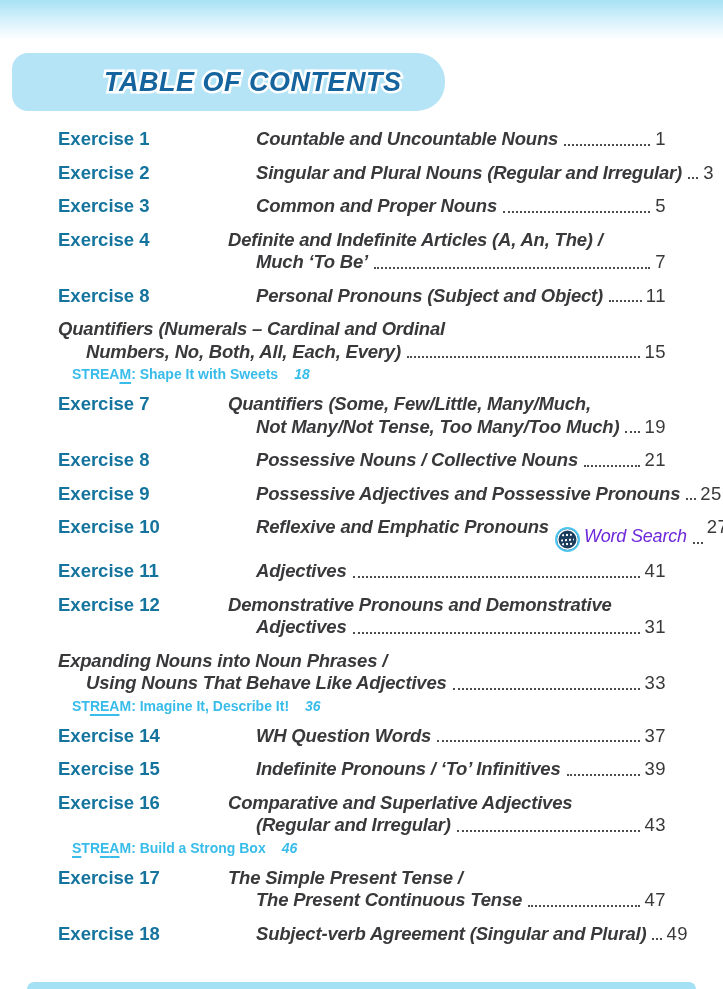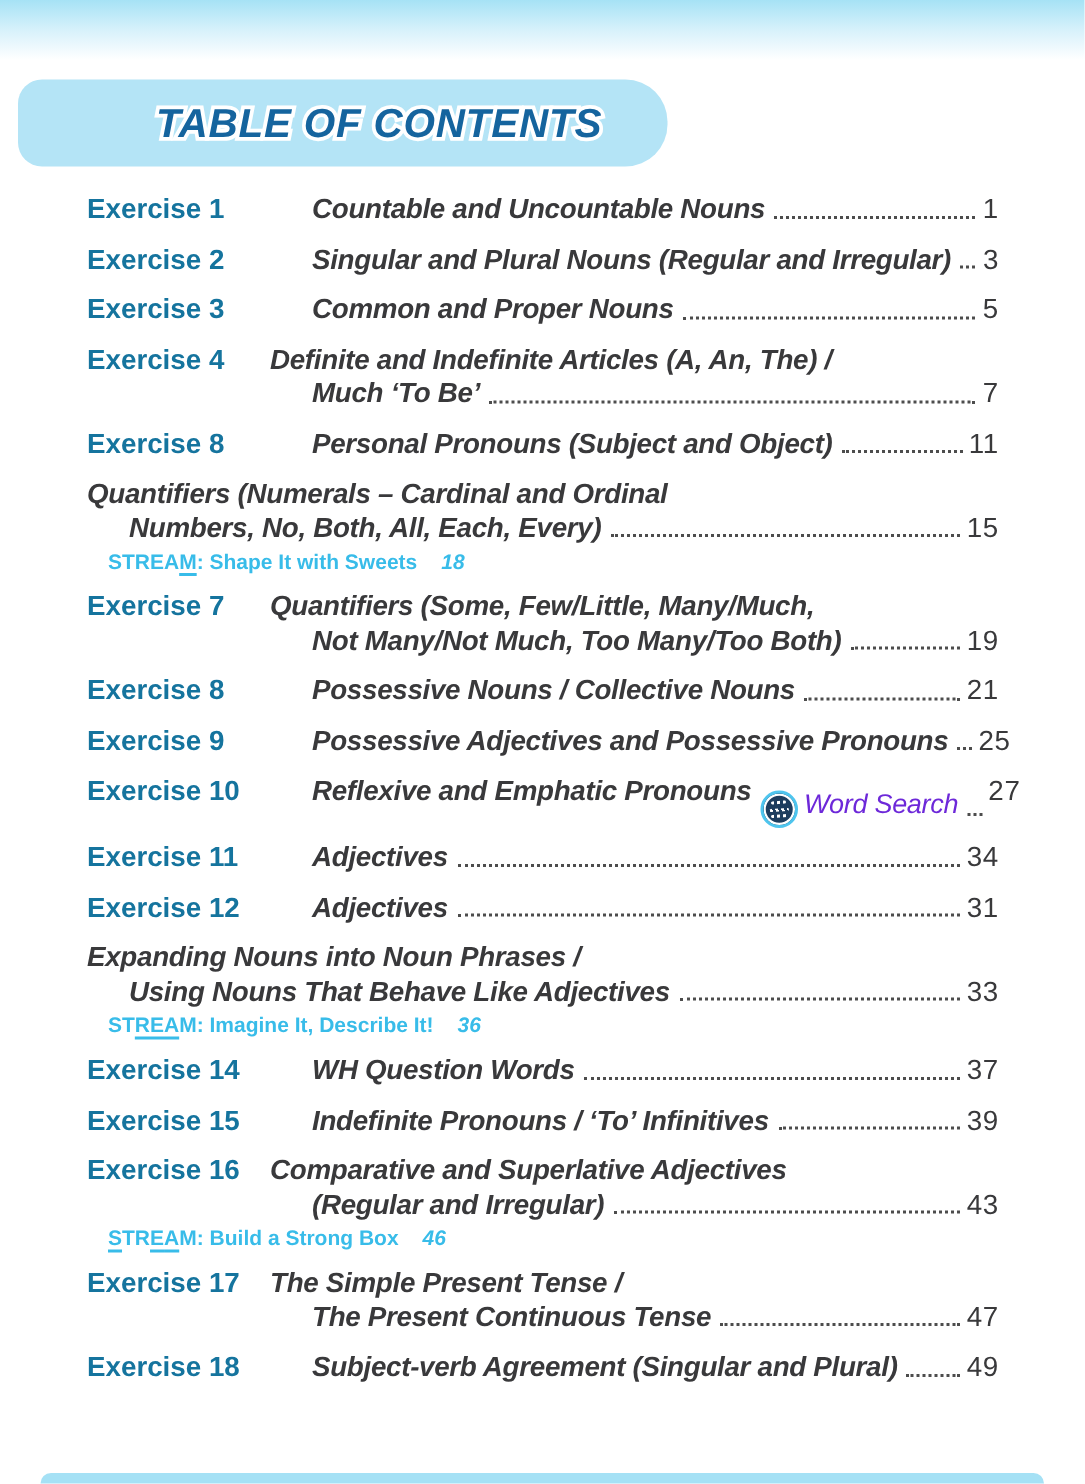--- a/index.html
+++ b/index.html
@@ -24,21 +24,21 @@
     font-size:27px;font-weight:bold;font-style:italic;
     letter-spacing:0.5px;
     color:var(--banner_text,#15649e);
     -webkit-text-stroke:5px #ffffff;
     paint-order:stroke fill;
   }
   .toc{
     position:absolute;top:128px;left:58px;right:57px;
   }
   .entry-wrap{margin-bottom:11px;}
-  .entry{display:flex;}
+  .entry{display:flex;gap:48px;}
   .exercise-label{
     width:122px;flex:none;
     font-size:18.5px;font-weight:bold;
     color:var(--label_color,#15749e);
     line-height:22.5px;
   }
   .title-block{flex:1;min-width:0;}
   .title-line{
     font-size:18.5px;font-weight:bold;font-style:italic;
     color:var(--title_color,#39393b);
@@ -186,21 +186,21 @@
     </div>
   <div class="stream"><span class="seg">STREA</span><span class="seg-u">M</span><span class="stream-rest">: Shape It with Sweets</span><span class="stream-page">18</span></div>
     </div>
 
   <div class="entry-wrap">
     <div class="entry">
       <div class="exercise-label">Exercise 7</div>
       <div class="title-block">
           <div class="title-line"><span class="title-text">Quantifiers (Some, Few/Little, Many/Much,</span></div>
           <div class="title-line title-last">
-            <span class="title-text">Not Many/Not Much, Too Many/Too Both)</span>
+            <span class="title-text">Not Many/Not Tense, Too Many/Too Much)</span>
             <span class="leader"></span>
             <span class="pagenum">19</span>
           </div>
         </div>
     </div>
   </div>
 
   <div class="entry-wrap">
     <div class="entry">
       <div class="exercise-label">Exercise 8</div>
@@ -248,30 +248,31 @@
     </div>
   </div>
 
   <div class="entry-wrap">
     <div class="entry">
       <div class="exercise-label">Exercise 11</div>
       <div class="title-block">
           <div class="title-line title-last">
             <span class="title-text">Adjectives</span>
             <span class="leader"></span>
-            <span class="pagenum">34</span>
+            <span class="pagenum">41</span>
           </div>
         </div>
     </div>
   </div>
 
   <div class="entry-wrap">
     <div class="entry">
       <div class="exercise-label">Exercise 12</div>
       <div class="title-block">
+          <div class="title-line"><span class="title-text">Demonstrative Pronouns and Demonstrative</span></div>
           <div class="title-line title-last">
             <span class="title-text">Adjectives</span>
             <span class="leader"></span>
             <span class="pagenum">31</span>
           </div>
         </div>
     </div>
   </div>
 
   <div class="entry-wrap">

